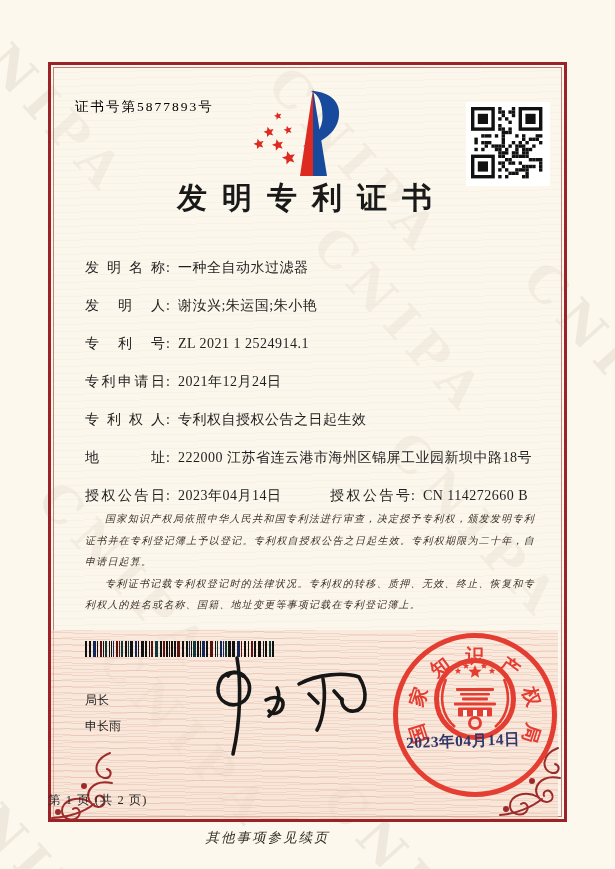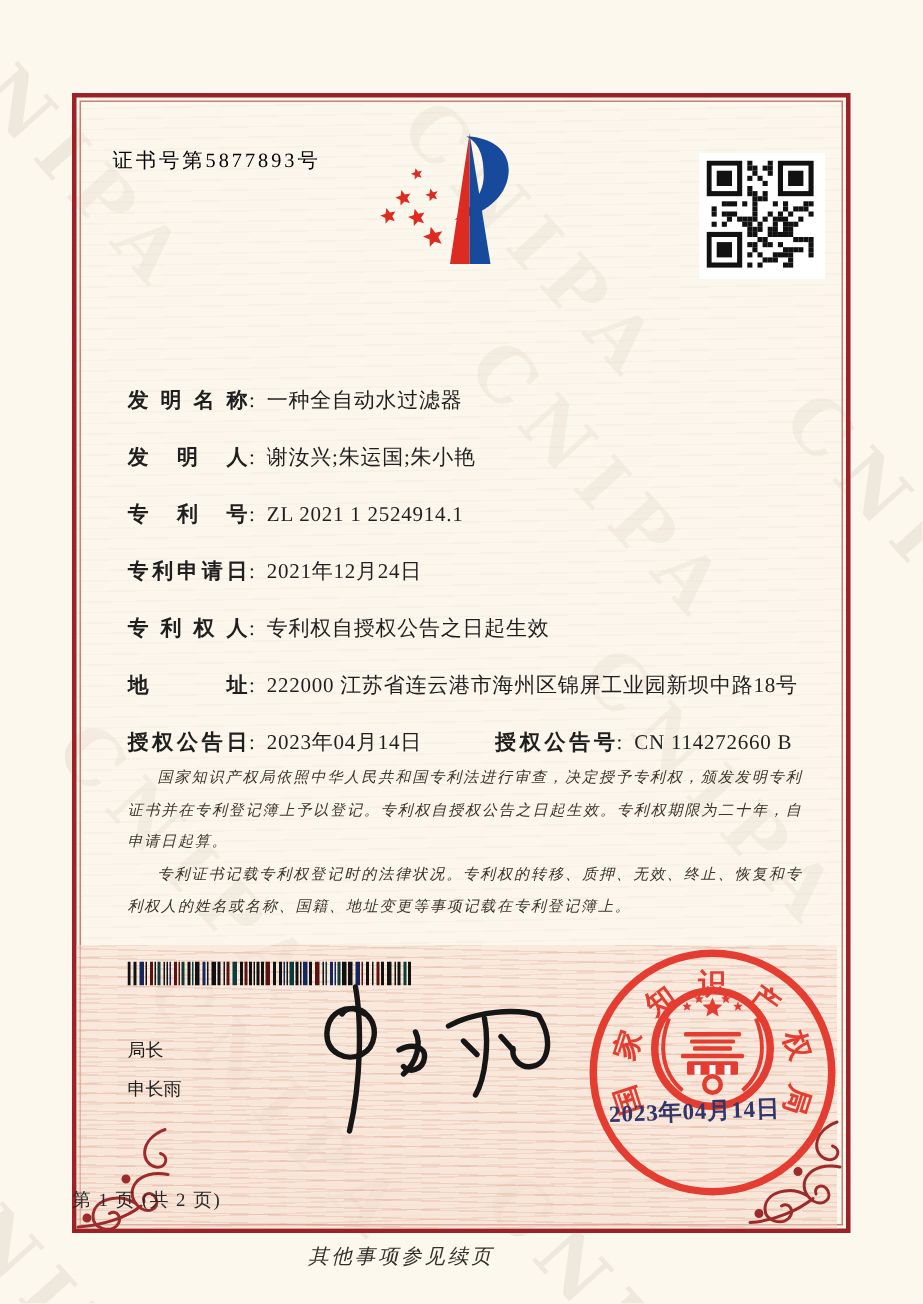--- a/index.html
+++ b/index.html
@@ -22,21 +22,21 @@
       linear-gradient(rgba(247,224,210,0.55), rgba(244,216,200,0.55));}
   .certno{position:absolute;left:75px;top:98px;font-size:13.5px;letter-spacing:2px;color:#000000;}
   .logo{position:absolute;left:245px;top:88px;}
   .qr-wrap{position:absolute;left:466px;top:102px;width:84px;height:84px;background:#fff;}
   .qr-wrap svg{position:absolute;left:5px;top:5px;}
   .title{position:absolute;left:48px;top:178px;width:513px;margin:0;text-align:center;
          font-size:30px;font-weight:bold;letter-spacing:15px;text-indent:15px;color:#191919;}
   .fields{position:absolute;left:85px;top:249px;width:462px;font-size:14px;}
   .frow{position:relative;height:38px;line-height:38px;white-space:nowrap;}
   .lbl{display:inline-block;width:80px;text-align:justify;text-align-last:justify;
-       vertical-align:top;overflow:hidden;height:38px;font-weight:bold;}
+       vertical-align:top;overflow:hidden;height:38px;}
   .colon{display:inline-block;margin:0 8px 0 1px;}
   .fval{letter-spacing:0.5px;}
   .fld2{position:absolute;left:245px;top:0;}
   .paras{position:absolute;left:85px;top:508px;width:450px;font-size:10px;line-height:21.5px;
          letter-spacing:1.2px;color:#3c3329;text-align:justify;font-style:italic;}
   .para{text-indent:2em;margin:0;}
   .barcode{position:absolute;left:85px;top:641px;}
   .signoff{position:absolute;left:85px;top:687px;font-family:"Liberation Sans","DejaVu Sans",sans-serif;
            font-size:12px;color:#1b1b1b;line-height:26px;}
   .signature{position:absolute;left:203px;top:648px;}
@@ -205,20 +205,21 @@
         <rect x="6.8" y="6.8" width="10.2" height="10.2" fill="#111"></rect>
         <rect x="47.6" y="0" width="23.8" height="23.8" fill="#111"></rect>
         <rect x="51" y="3.4" width="17" height="17" fill="#fff"></rect>
         <rect x="54.4" y="6.8" width="10.2" height="10.2" fill="#111"></rect>
         <rect x="0" y="47.6" width="23.8" height="23.8" fill="#111"></rect>
         <rect x="3.4" y="51" width="17" height="17" fill="#fff"></rect>
         <rect x="6.8" y="54.4" width="10.2" height="10.2" fill="#111"></rect>
       </svg>
   </div>
 
+  <h1 class="title">发明专利证书</h1>
 
   <div class="fields" id="fieldsBox">
       <div class="frow"><span class="lbl">发明名称</span><span class="colon">:</span><span class="fval">一种全自动水过滤器</span></div>
       <div class="frow"><span class="lbl">发明人</span><span class="colon">:</span><span class="fval">谢汝兴;朱运国;朱小艳</span></div>
       <div class="frow"><span class="lbl">专利号</span><span class="colon">:</span><span class="fval">ZL 2021 1 2524914.1</span></div>
       <div class="frow"><span class="lbl">专利申请日</span><span class="colon">:</span><span class="fval">2021年12月24日</span></div>
       <div class="frow"><span class="lbl">专利权人</span><span class="colon">:</span><span class="fval">专利权自授权公告之日起生效</span></div>
       <div class="frow"><span class="lbl">地址</span><span class="colon">:</span><span class="fval">222000 江苏省连云港市海州区锦屏工业园新坝中路18号</span></div>
       <div class="frow"><span class="lbl">授权公告日</span><span class="colon">:</span><span class="fval">2023年04月14日</span><span class="fld2"><span class="lbl">授权公告号</span><span class="colon">:</span><span class="fval">CN 114272660 B</span></span></div>
     </div>

